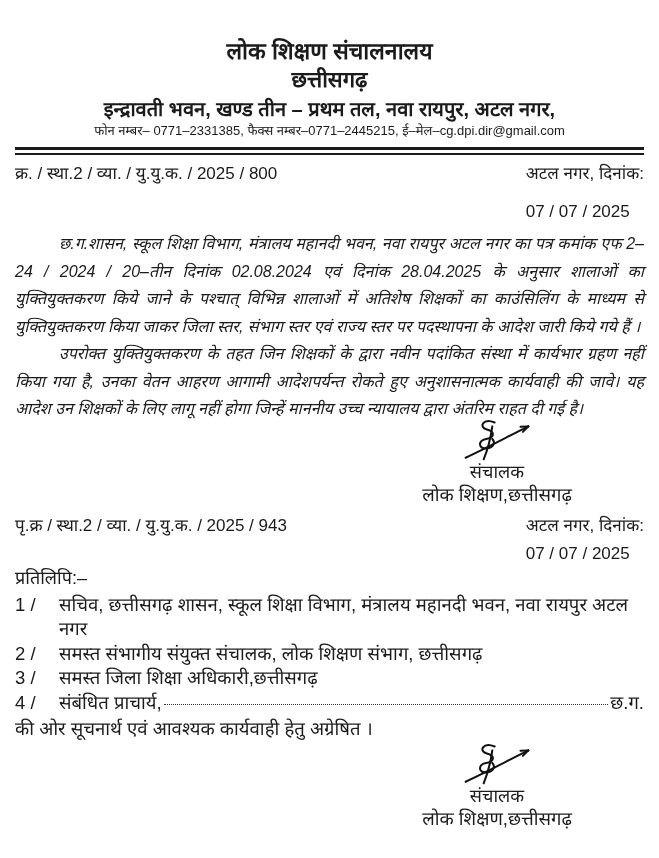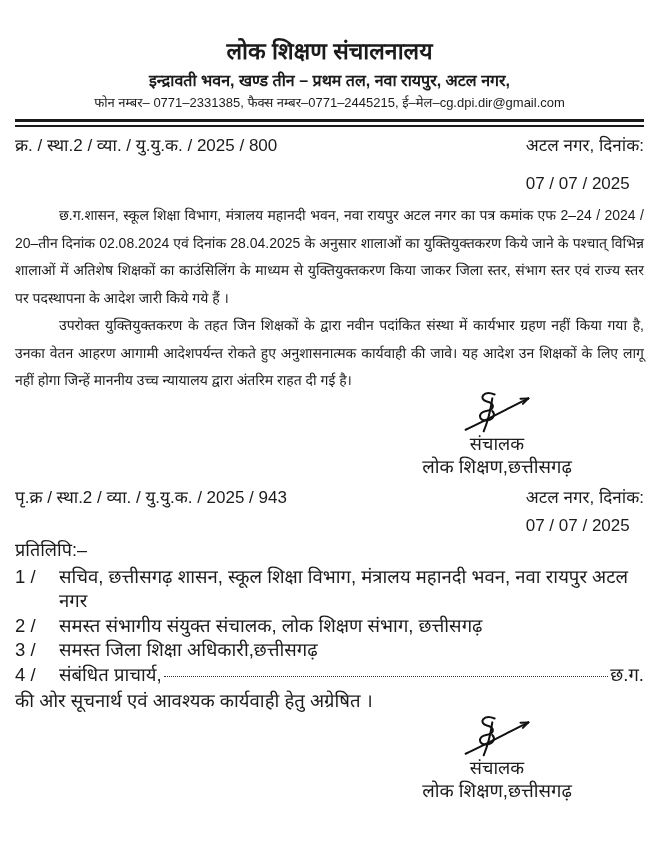--- a/index.html
+++ b/index.html
@@ -9,43 +9,43 @@
     font-family:"Liberation Sans",sans-serif;
   }
   .page{
     box-sizing:border-box;width:659px;height:858px;
     padding:36px 15px 8px 15px;position:relative;
   }
   
   .letterhead{text-align:center;}
   .title-main{font-size:23px;font-weight:bold;line-height:30px;}
   .title-sub{font-size:22px;font-weight:bold;line-height:28px;}
-  .addr{font-size:16px;font-weight:bold;line-height:22px;margin-top:4px;}
+  .addr{font-size:20px;font-weight:bold;line-height:22px;margin-top:4px;}
   .contact{font-size:13px;font-weight:normal;line-height:18px;margin-top:2px;}
   .double-rule{
     margin-top:7px;height:8px;box-sizing:border-box;
     border-top:3.5px solid #1b1b1b;border-bottom:2.5px solid #1b1b1b;
   }
   
   .ref-row{
     display:flex;justify-content:space-between;align-items:baseline;
     font-size:17px;line-height:20px;margin-top:9px;
   }
   .ref-right{display:flex;gap:18px;flex-direction:column;}
   .ref-row2 .ref-right{gap:8px;}
   
   .order-heading{
     text-align:center;font-size:18.5px;font-weight:normal;
     margin-top:19px;line-height:22px;
   }
   
   .body-text{margin-top:8px;}
   .para{
-    font-size:14px;line-height:27.5px;text-align:justify;
-    text-indent:44px;margin:0;
+    font-size:16px;line-height:27.5px;text-align:justify;
+    text-indent:44px;margin:0;font-style:italic;
   }
   
   .sig-block{
     width:250px;margin-left:auto;margin-right:22px;
     text-align:center;
   }
   .sig-block.first{margin-top:-6px;}
   .sig-block.second{margin-top:0px;}
   .sig-svg{display:block;margin:0 auto;height:47px;}
   .sig-designation{font-size:18px;line-height:21px;margin-top:-2px;}
@@ -64,20 +64,21 @@
   }
   .copy-footer{font-size:18.5px;line-height:25px;margin-top:1px;}
 </style>
 </head>
 <body>
 
 <div class="page">
 
   <div class="letterhead">
     <div class="title-main">लोक शिक्षण संचालनालय</div>
+    <div class="title-sub">छत्तीसगढ़</div>
     <div class="addr">इन्द्रावती भवन, खण्ड तीन – प्रथम तल, नवा रायपुर, अटल नगर,</div>
     <div class="contact">फोन नम्बर– 0771–2331385, फैक्स नम्बर–0771–2445215, ई–मेल–cg.dpi.dir@gmail.com</div>
   </div>
 
   <div class="double-rule"></div>
 
   <div class="ref-row">
     <span>क्र. / स्था.2 / व्या. / यु.यु.क. / 2025 / 800</span>
     <span class="ref-right">
       <span>अटल नगर, दिनांक:</span>

